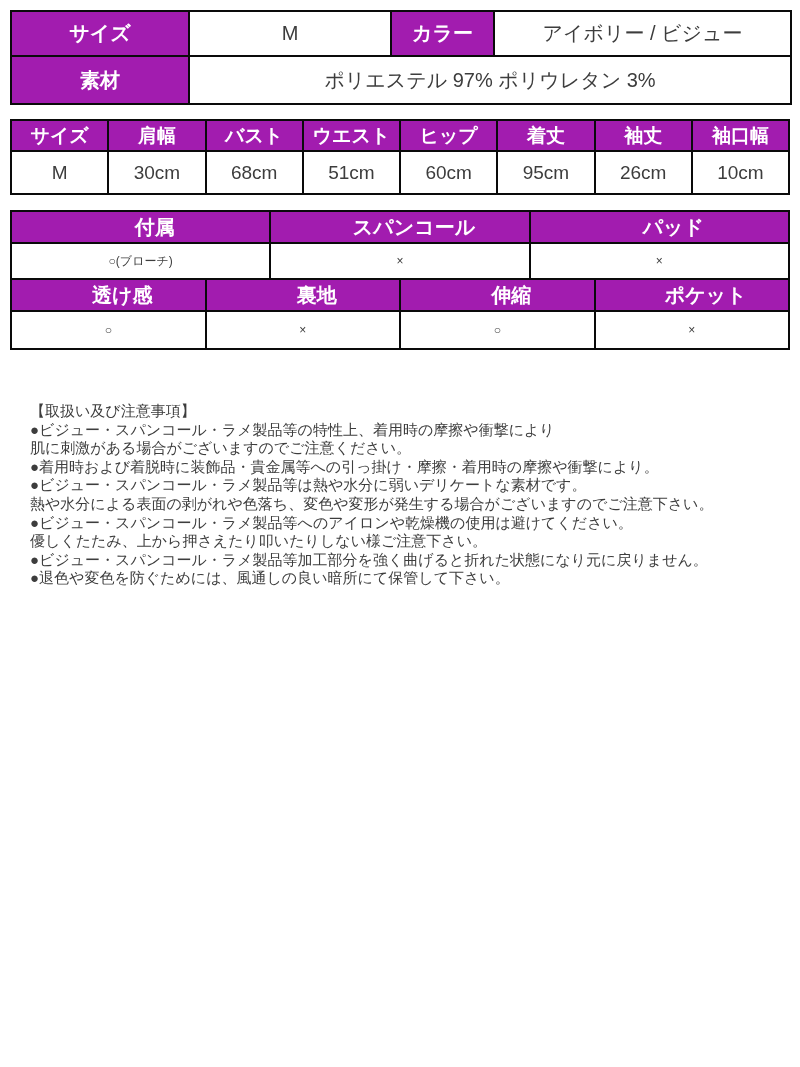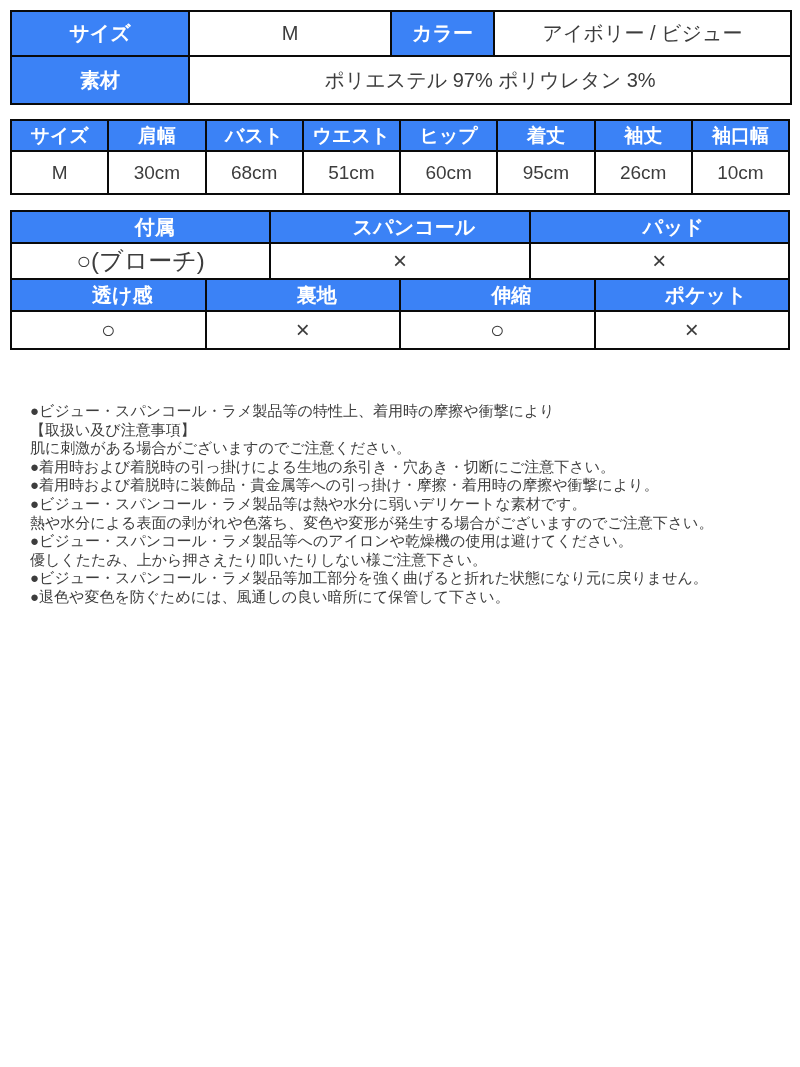--- a/index.html
+++ b/index.html
@@ -28,21 +28,21 @@
   }
   table.spec td {
     border: 2px solid #0a0a0a;
     text-align: center;
     vertical-align: middle;
     padding: 0;
     overflow: hidden;
     white-space: nowrap;
   }
   td.hd {
-    background: #3b82f6;
+    background: #a21caf;
     color: #ffffff;
     font-weight: bold;
     font-size: 20px;
   }
   td.vl {
     background: #ffffff;
     color: #3d3d3d;
     font-size: 20px;
   }
   
@@ -59,21 +59,21 @@
   .t2 tr.vrow { height: 43px; }
   .t2 td.hd { font-size: 19px; }
   .t2 td.vl { font-size: 19px; }
   
   .t3 tr.hrow { height: 32px; }
   .t3 tr.vrow { height: 36px; }
   .t4 { margin-top: -2px; }
   .t4 tr.hrow { height: 32px; }
   .t4 tr.vrow { height: 38px; }
   .t3 td.hd, .t4 td.hd { font-size: 20px; padding-left: 28px; }
-  .t3 td.vl, .t4 td.vl { font-size: 24px; }
+  .t3 td.vl, .t4 td.vl { font-size: 12px; }
   .sym { font-size: 22px; }
   
   .notes {
     position: absolute;
     left: 30px;
     top: 402px;
     width: 760px;
     color: #3d3d3d;
     font-size: 15px;
     line-height: 18.6px;
@@ -156,24 +156,23 @@
         <td class="vl sym">×</td>
         <td class="vl sym">○</td>
         <td class="vl sym">×</td>
       </tr>
     </tbody>
       </table>
 
   </div>
 
   <div class="notes">
+    <div>【取扱い及び注意事項】</div>
     <div>●ビジュー・スパンコール・ラメ製品等の特性上、着用時の摩擦や衝撃により</div>
-    <div>【取扱い及び注意事項】</div>
     <div>肌に刺激がある場合がございますのでご注意ください。</div>
-    <div>●着用時および着脱時の引っ掛けによる生地の糸引き・穴あき・切断にご注意下さい。</div>
     <div>●着用時および着脱時に装飾品・貴金属等への引っ掛け・摩擦・着用時の摩擦や衝撃により。</div>
     <div>●ビジュー・スパンコール・ラメ製品等は熱や水分に弱いデリケートな素材です。</div>
     <div>熱や水分による表面の剥がれや色落ち、変色や変形が発生する場合がございますのでご注意下さい。</div>
     <div>●ビジュー・スパンコール・ラメ製品等へのアイロンや乾燥機の使用は避けてください。</div>
     <div>優しくたたみ、上から押さえたり叩いたりしない様ご注意下さい。</div>
     <div>●ビジュー・スパンコール・ラメ製品等加工部分を強く曲げると折れた状態になり元に戻りません。</div>
     <div>●退色や変色を防ぐためには、風通しの良い暗所にて保管して下さい。</div>
   </div>
 </div>
 

